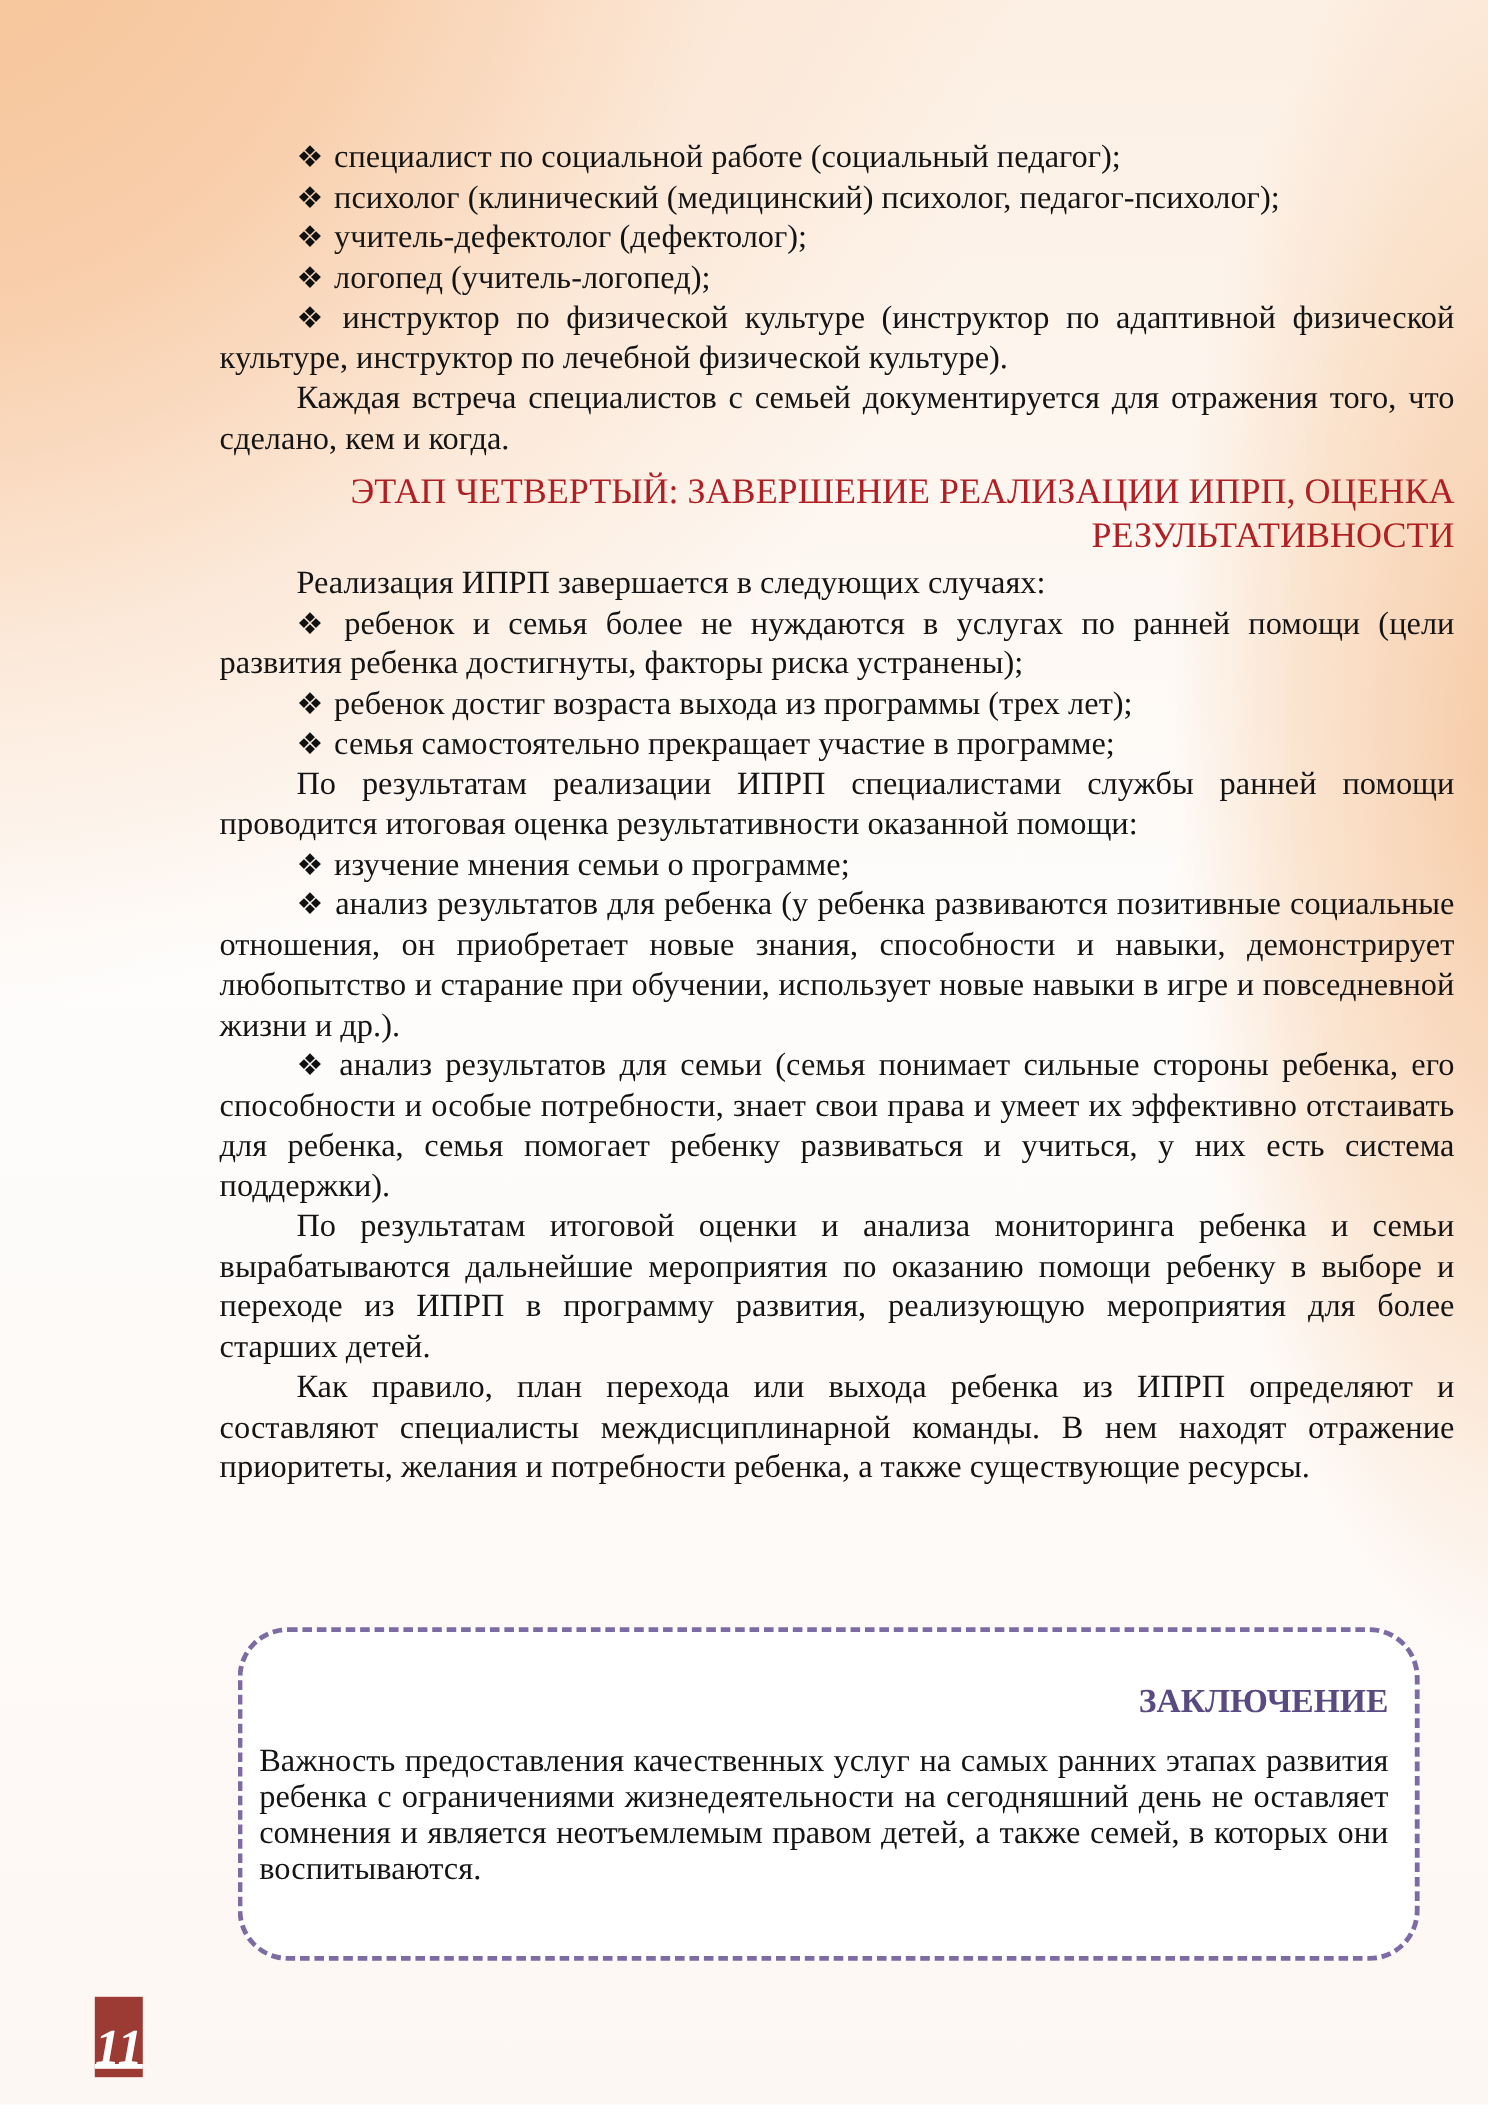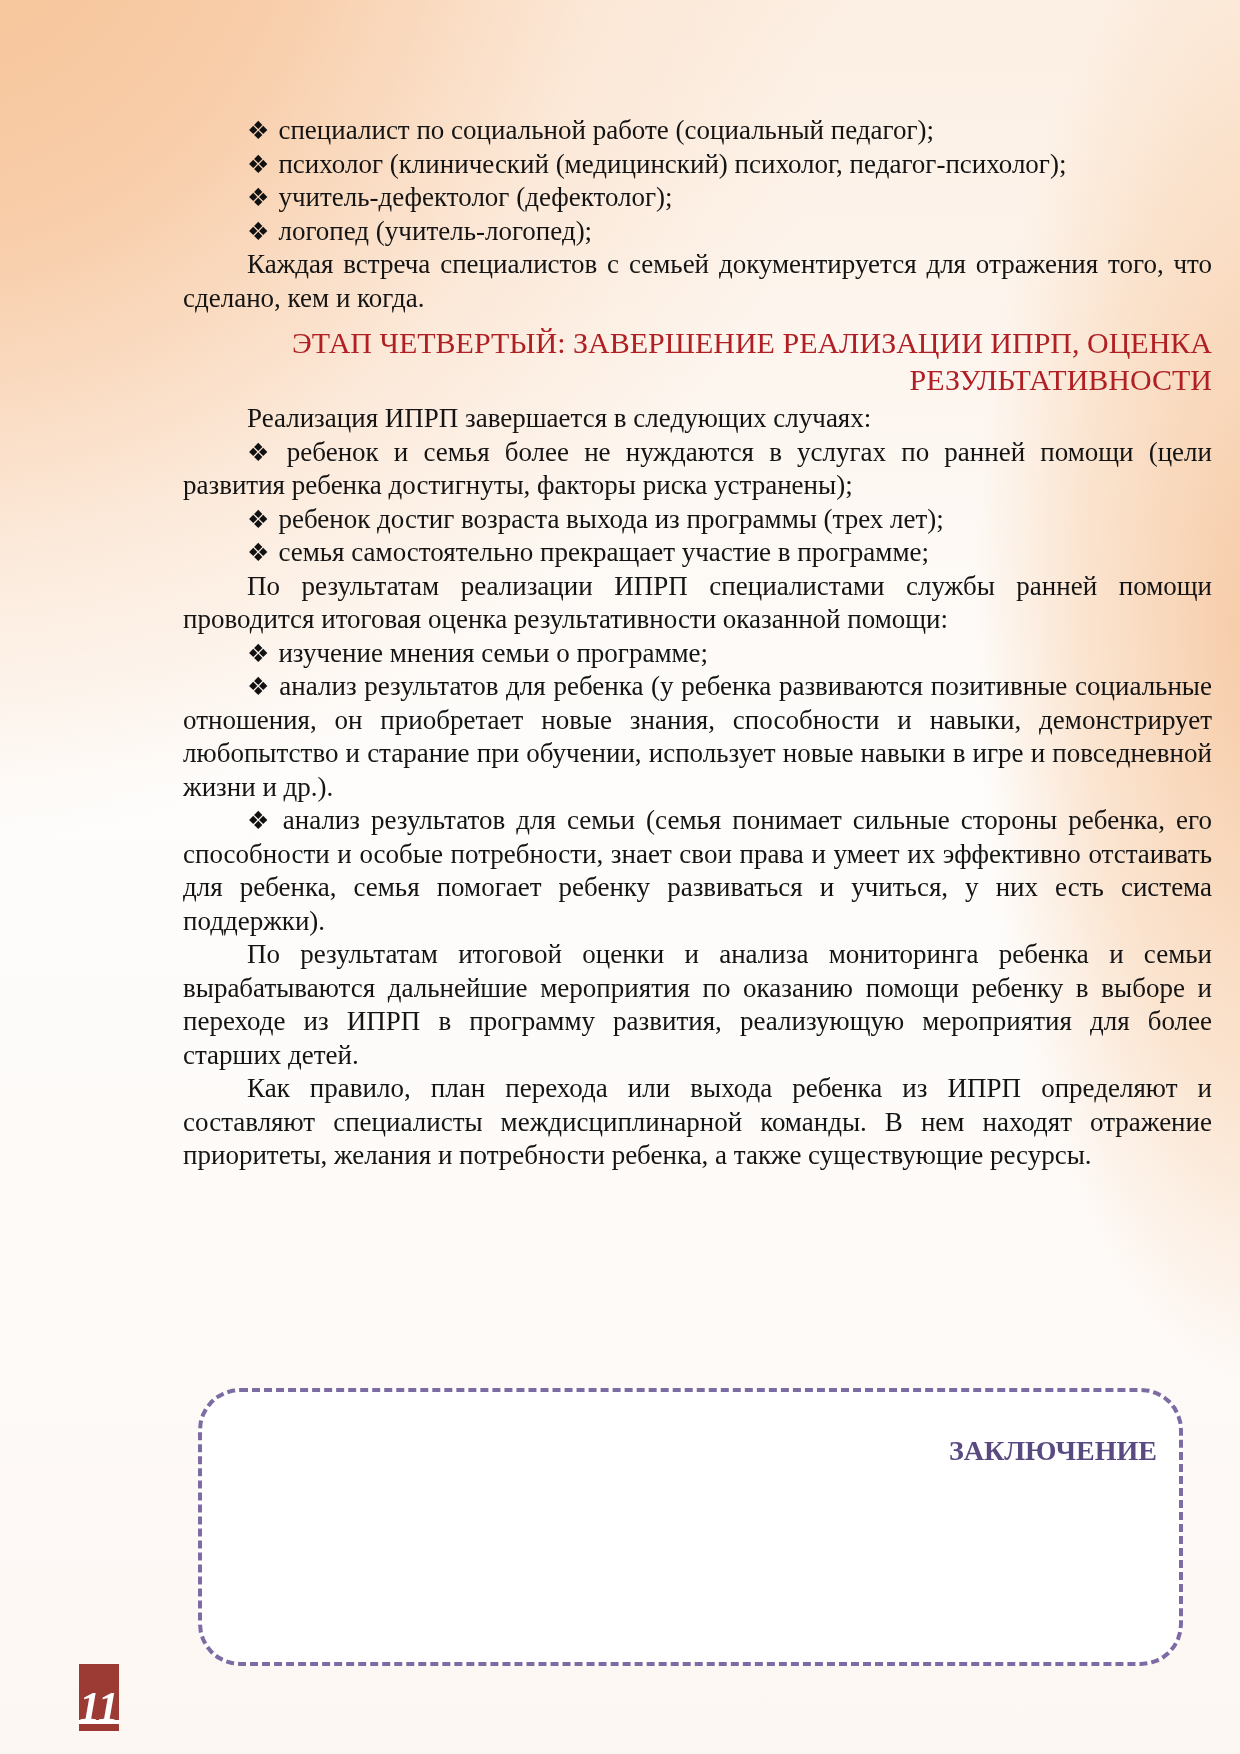--- a/index.html
+++ b/index.html
@@ -46,21 +46,21 @@
     font-size: 30px;
     line-height: 37px;
     color: #b01f23;
     text-indent: 0;
     text-align: right;
   }
 
   .conclusion-box {
     position: absolute;
     left: 198px;
-    top: 1388px;
+    top: 1356px;
     width: 985px;
     height: 278px;
     box-sizing: border-box;
     background: #ffffff;
     border: 4px dashed #7d6ba3;
     border-radius: 42px;
     padding: 44px 22px 0 14px;
   }
 
   .conclusion-title {
@@ -114,36 +114,38 @@
 </head>
 <body>
 
 <div class="page">
 
   <div class="content" id="content">
       <p class="para"><span class="marker">❖</span><span>специалист по социальной работе (социальный педагог);</span></p>
       <p class="para"><span class="marker">❖</span><span>психолог (клинический (медицинский) психолог, педагог-психолог);</span></p>
       <p class="para"><span class="marker">❖</span><span>учитель-дефектолог (дефектолог);</span></p>
       <p class="para"><span class="marker">❖</span><span>логопед (учитель-логопед);</span></p>
+      <p class="para"><span class="marker">❖</span><span>инструктор по физической культуре (инструктор по адаптивной физической культуре, инструктор по лечебной физической культуре).</span></p>
       <p class="para">Каждая встреча специалистов с семьей документируется для отражения того, что сделано, кем и когда.</p>
       <h2 class="sec-heading">ЭТАП ЧЕТВЕРТЫЙ: ЗАВЕРШЕНИЕ РЕАЛИЗАЦИИ ИПРП, ОЦЕНКА РЕЗУЛЬТАТИВНОСТИ</h2>
       <p class="para">Реализация ИПРП завершается в следующих случаях:</p>
       <p class="para"><span class="marker">❖</span><span>ребенок и семья более не нуждаются в услугах по ранней помощи (цели развития ребенка достигнуты, факторы риска устранены);</span></p>
       <p class="para"><span class="marker">❖</span><span>ребенок достиг возраста выхода из программы (трех лет);</span></p>
       <p class="para"><span class="marker">❖</span><span>семья самостоятельно прекращает участие в программе;</span></p>
       <p class="para">По результатам реализации ИПРП специалистами службы ранней помощи проводится итоговая оценка результативности оказанной помощи:</p>
       <p class="para"><span class="marker">❖</span><span>изучение мнения семьи о программе;</span></p>
       <p class="para"><span class="marker">❖</span><span>анализ результатов для ребенка (у ребенка развиваются позитивные социальные отношения, он приобретает новые знания, способности и навыки, демонстрирует любопытство и старание при обучении, использует новые навыки в игре и повседневной жизни и др.).</span></p>
       <p class="para"><span class="marker">❖</span><span>анализ результатов для семьи (семья понимает сильные стороны ребенка, его способности и особые потребности, знает свои права и умеет их эффективно отстаивать для ребенка, семья помогает ребенку развиваться и учиться, у них есть система поддержки).</span></p>
       <p class="para">По результатам итоговой оценки и анализа мониторинга ребенка и семьи вырабатываются дальнейшие мероприятия по оказанию помощи ребенку в выборе и переходе из ИПРП в программу развития, реализующую мероприятия для более старших детей.</p>
       <p class="para">Как правило, план перехода или выхода ребенка из ИПРП определяют и составляют специалисты междисциплинарной команды. В нем находят отражение приоритеты, желания и потребности ребенка, а также существующие ресурсы.</p>
     </div>
 
   <div class="conclusion-box">
     <div class="conclusion-title">ЗАКЛЮЧЕНИЕ</div>
+    <p class="conclusion-body">Важность предоставления качественных услуг на самых ранних этапах развития ребенка с ограничениями жизнедеятельности на сегодняшний день не оставляет сомнения и является неотъемлемым правом детей, а также семей, в которых они воспитываются.</p>
   </div>
 
   <div class="page-number">
     <div class="pn-digits">11</div>
     <div class="pn-line"></div>
   </div>
 
 </div>
 
 </body></html>

